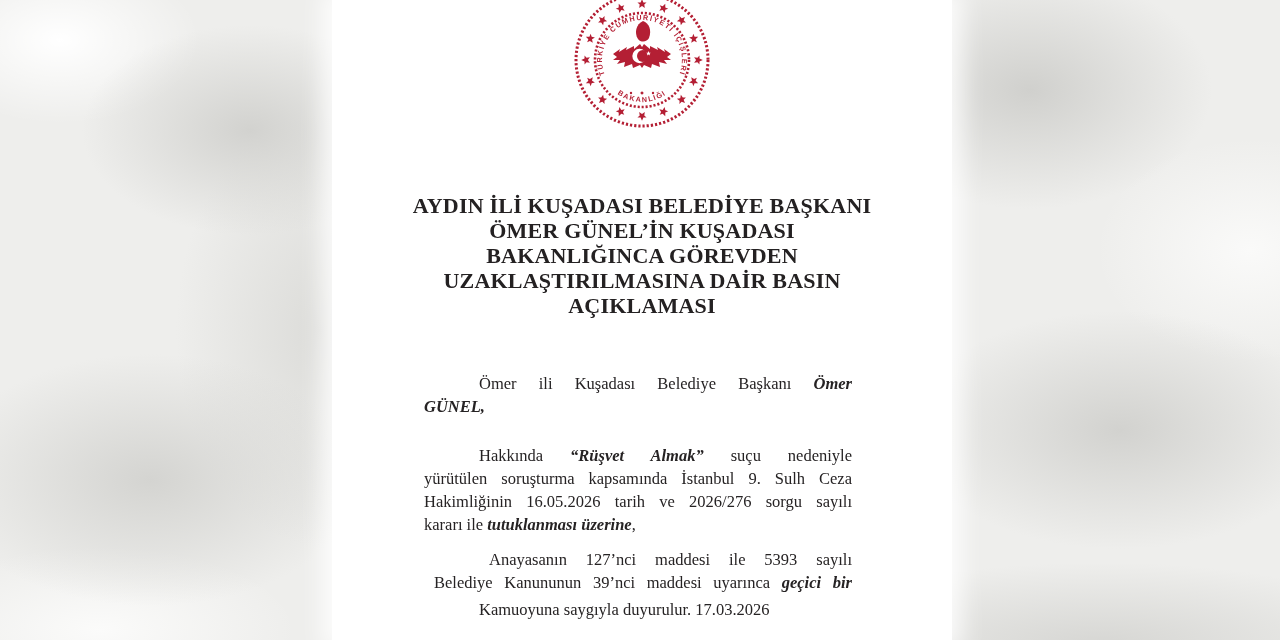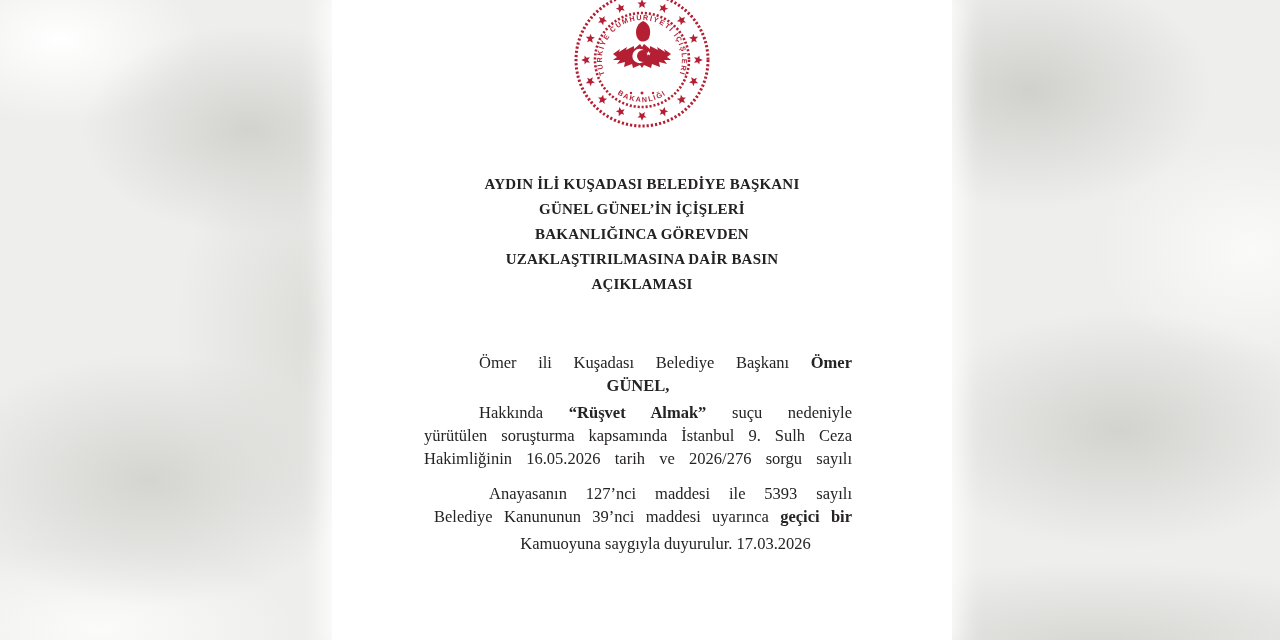--- a/index.html
+++ b/index.html
@@ -31,42 +31,42 @@
     width:620px; height:640px;
     background:#ffffff;
     overflow:hidden;
     box-shadow:0 0 22px 10px rgba(255,255,255,0.85);
   }
   .seal-wrap { height:130px; display:flex; justify-content:center; }
   .seal-wrap svg { margin-top:-10px; }
   .seal-ring-text { font-family:"Liberation Sans","DejaVu Sans",sans-serif; font-weight:bold; }
 
   .doc-title {
-    margin-top:42px;
+    margin-top:63px;
     padding:0 20px;
     text-align:center;
-    font-size:15px;
+    font-size:22px;
     font-weight:bold;
     line-height:25px;
     letter-spacing:0.2px;
     color:#242122;
   }
   .doc-body {
     margin-top:54px;
     padding-left:92px;
     padding-right:100px;
     font-size:16.5px;
     line-height:23px;
     color:#262324;
   }
   .para .line { text-align:justify; text-align-last:justify; }
-  .para .line.last { text-align:center; text-align-last:auto; }
+  .para .line.last { text-align:left; text-align-last:auto; }
   .para .line.ind { text-indent:55px; }
-  .para .b { font-weight:bold; }
-  #doc-body .para:nth-child(2) { margin-top:4px; }
+  .para .b { font-weight:bold;font-style:italic; }
+  #doc-body .para:nth-child(2) { margin-top:26px; }
   #doc-body .para:nth-child(3) { margin-top:12px;margin-left:10px; }
   #doc-body .para:nth-child(4) { margin-top:4px; }
 </style>
 </head>
 <body>
 
 <div class="backdrop"></div>
 
 <div class="page">
 
@@ -115,35 +115,36 @@
 
         <circle cx="59" cy="103" r="1.2"></circle>
         <rect x="68.7" y="101.7" width="2.6" height="2.6" transform="rotate(45 70 103)"></rect>
         <circle cx="81" cy="103" r="1.2"></circle>
       </g>
     </svg>
   </div>
 
   <h1 class="doc-title" id="doc-title">
       <div>AYDIN İLİ KUŞADASI BELEDİYE BAŞKANI</div>
-      <div>GÜNEL GÜNEL’İN İÇİŞLERİ</div>
+      <div>ÖMER GÜNEL’İN KUŞADASI</div>
       <div>BAKANLIĞINCA GÖREVDEN</div>
       <div>UZAKLAŞTIRILMASINA DAİR BASIN</div>
       <div>AÇIKLAMASI</div>
     </h1>
 
   <div class="doc-body" id="doc-body">
       <div class="para">
         <div class="line ind"><span>Ömer ili Kuşadası Belediye Başkanı </span><span class="b">Ömer</span></div>
         <div class="line last"><span class="b">GÜNEL,</span></div>
       </div>
       <div class="para">
         <div class="line ind"><span>Hakkında </span><span class="b">“Rüşvet Almak”</span><span> suçu nedeniyle</span></div>
         <div class="line"><span>yürütülen soruşturma kapsamında İstanbul 9. Sulh Ceza</span></div>
         <div class="line"><span>Hakimliğinin 16.05.2026 tarih ve 2026/276 sorgu sayılı</span></div>
+        <div class="line last"><span>kararı ile </span><span class="b">tutuklanması üzerine</span><span>,</span></div>
       </div>
       <div class="para">
         <div class="line ind"><span>Anayasanın 127’nci maddesi ile 5393 sayılı</span></div>
         <div class="line"><span>Belediye Kanununun 39’nci maddesi uyarınca </span><span class="b">geçici bir</span></div>
       </div>
       <div class="para">
         <div class="line last ind"><span>Kamuoyuna saygıyla duyurulur. 17.03.2026</span></div>
       </div>
     </div>
 

